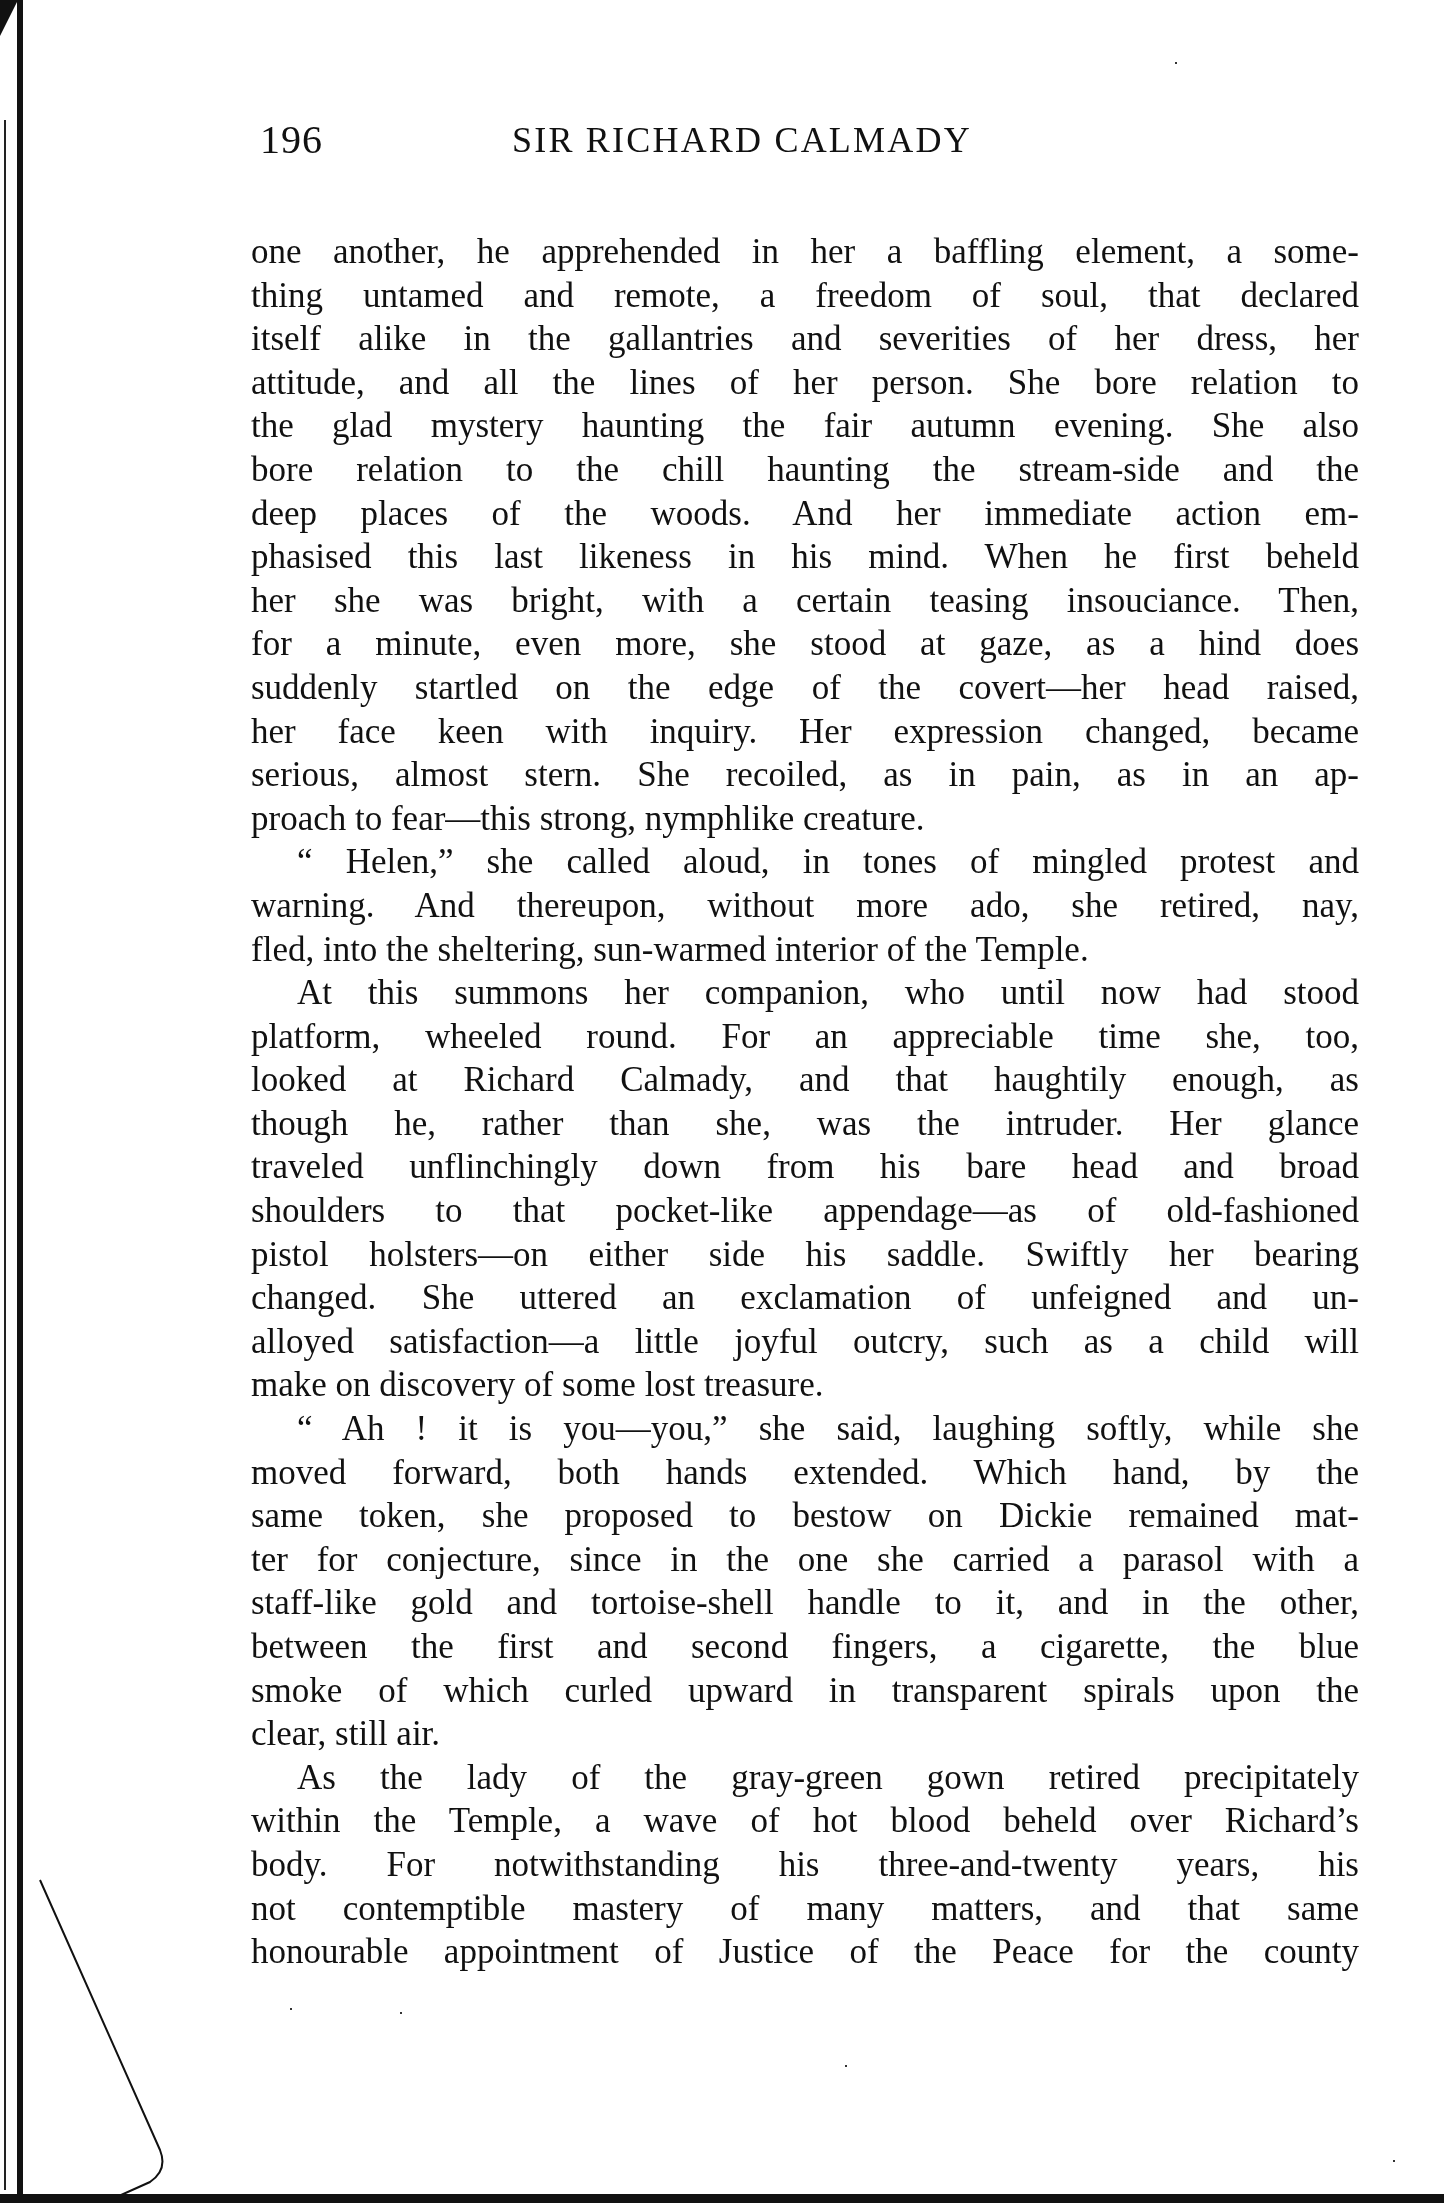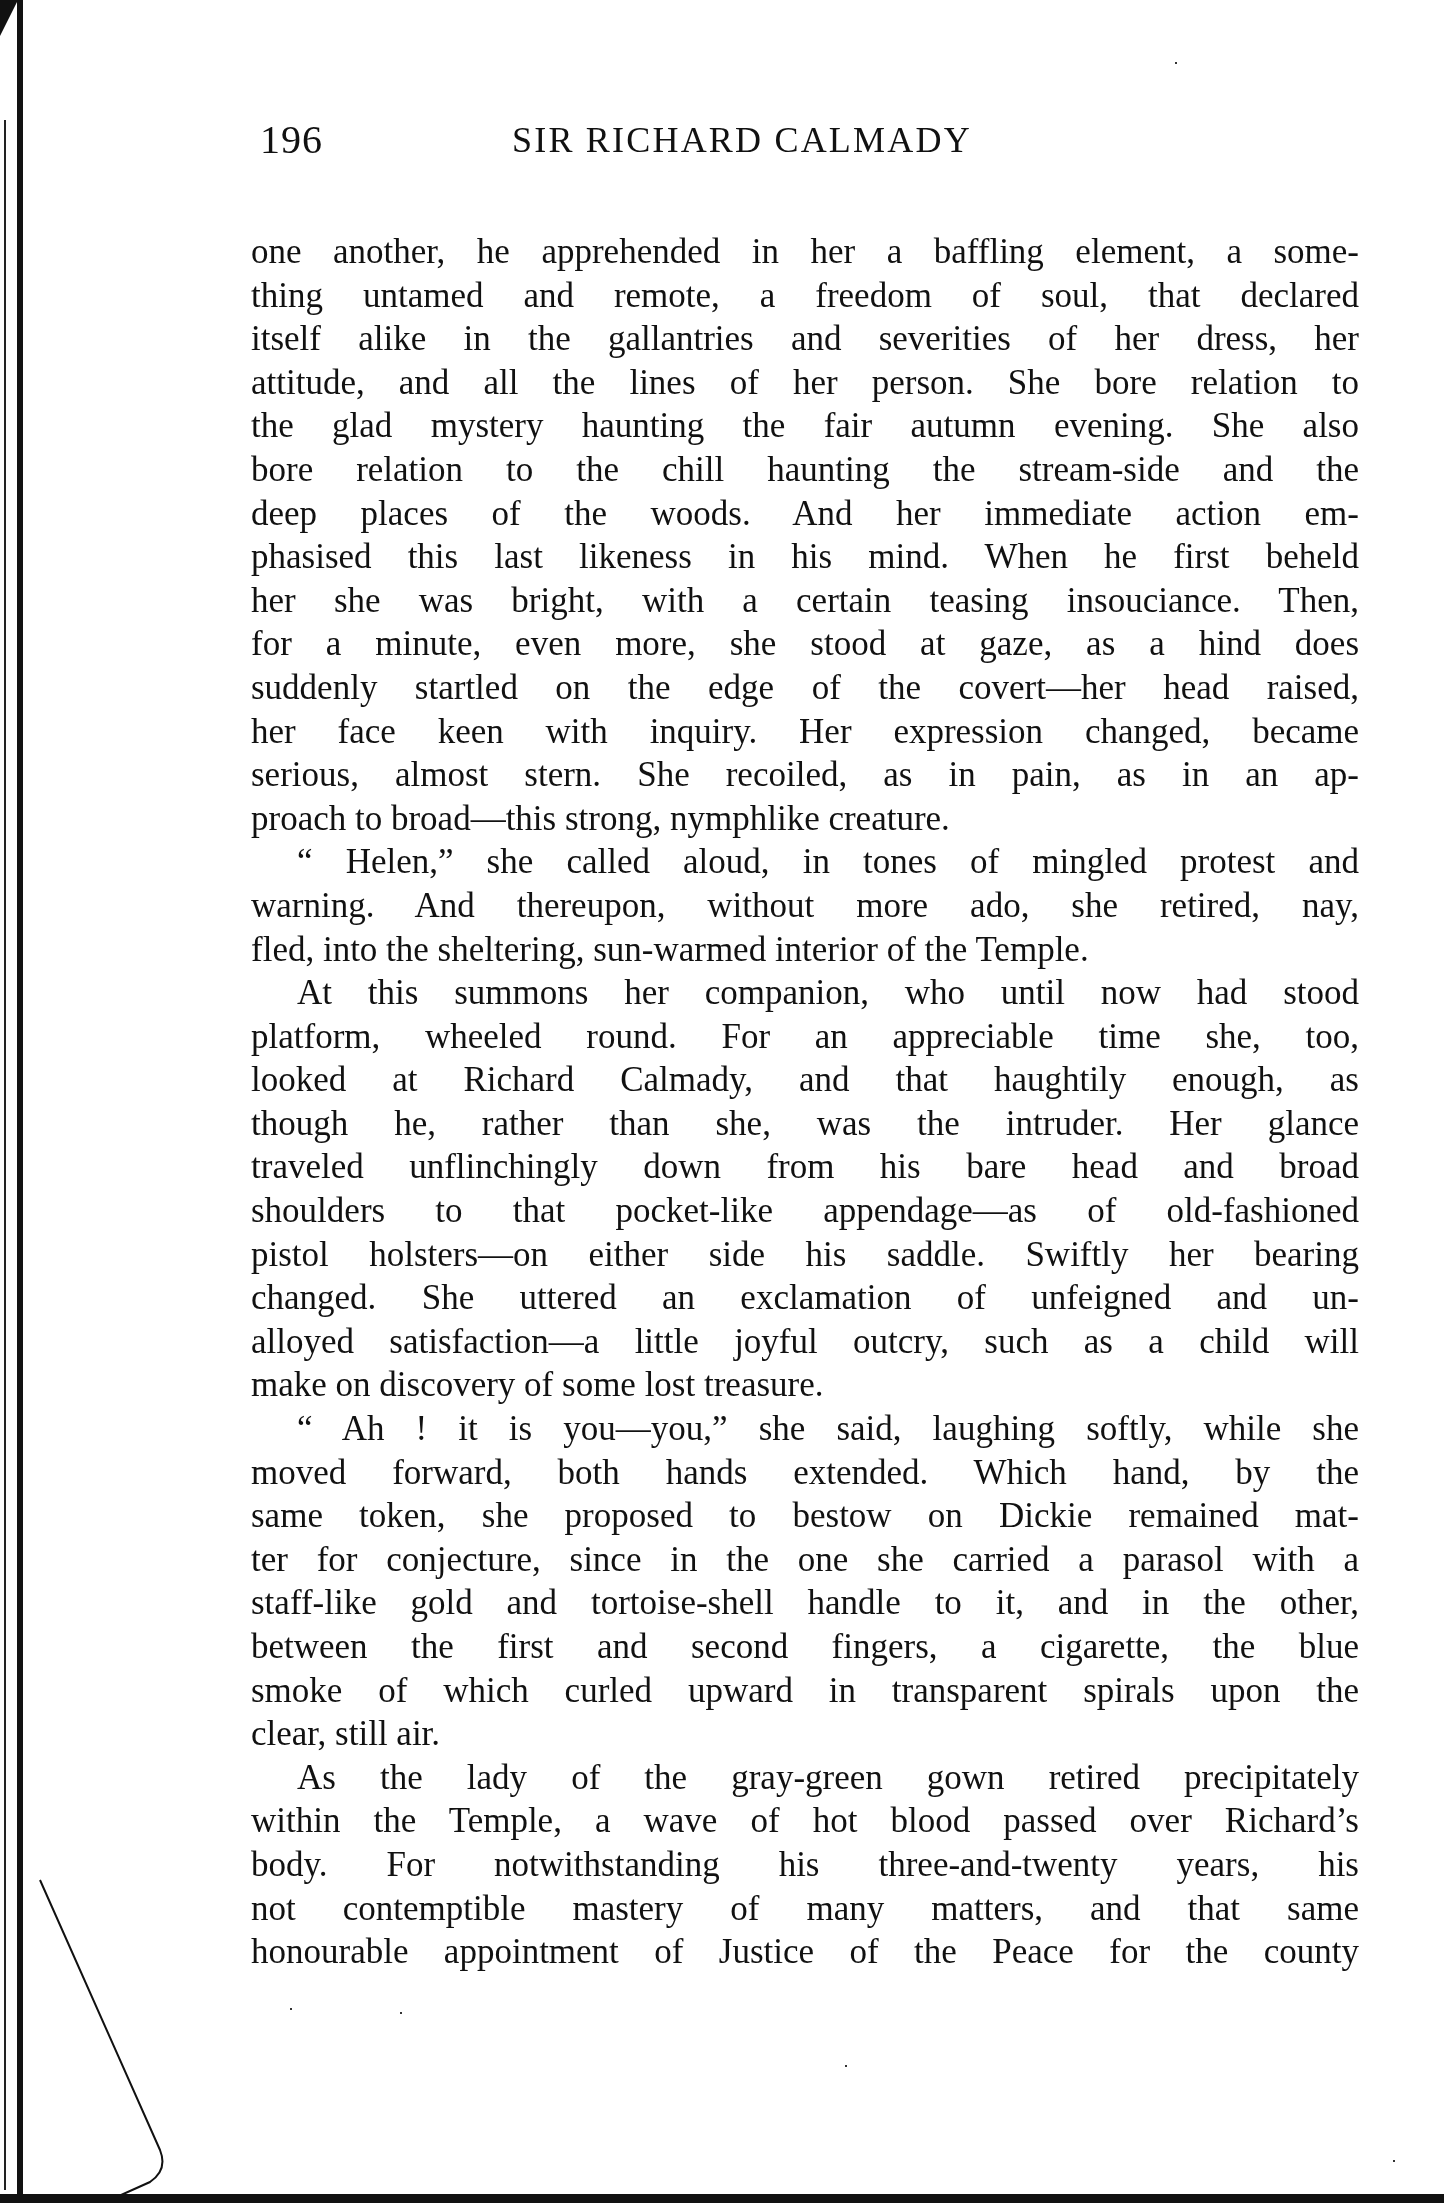--- a/index.html
+++ b/index.html
@@ -133,21 +133,21 @@
       <span class="line">attitude, and all the lines of her person. She bore relation to</span>
       <span class="line">the glad mystery haunting the fair autumn evening. She also</span>
       <span class="line">bore relation to the chill haunting the stream-side and the</span>
       <span class="line">deep places of the woods. And her immediate action em-</span>
       <span class="line">phasised this last likeness in his mind. When he first beheld</span>
       <span class="line">her she was bright, with a certain teasing insouciance. Then,</span>
       <span class="line">for a minute, even more, she stood at gaze, as a hind does</span>
       <span class="line">suddenly startled on the edge of the covert—her head raised,</span>
       <span class="line">her face keen with inquiry. Her expression changed, became</span>
       <span class="line">serious, almost stern. She recoiled, as in pain, as in an ap-</span>
-      <span class="line last">proach to broad—this strong, nymphlike creature.</span>
+      <span class="line last">proach to fear—this strong, nymphlike creature.</span>
     </div>
 
     <div>
       <span class="line indent">“ Helen,” she called aloud, in tones of mingled protest and</span>
       <span class="line">warning. And thereupon, without more ado, she retired, nay,</span>
       <span class="line last">fled, into the sheltering, sun-warmed interior of the Temple.</span>
     </div>
 
     <div>
       <span class="line indent">At this summons her companion, who until now had stood</span>
@@ -168,21 +168,21 @@
       <span class="line">same token, she proposed to bestow on Dickie remained mat-</span>
       <span class="line">ter for conjecture, since in the one she carried a parasol with a</span>
       <span class="line">staff-like gold and tortoise-shell handle to it, and in the other,</span>
       <span class="line">between the first and second fingers, a cigarette, the blue</span>
       <span class="line">smoke of which curled upward in transparent spirals upon the</span>
       <span class="line last">clear, still air.</span>
     </div>
 
     <div>
       <span class="line indent">As the lady of the gray-green gown retired precipitately</span>
-      <span class="line">within the Temple, a wave of hot blood passed over Richard’s</span>
+      <span class="line">within the Temple, a wave of hot blood beheld over Richard’s</span>
       <span class="line">body. For notwithstanding his three-and-twenty years, his</span>
       <span class="line">not contemptible mastery of many matters, and that same</span>
       <span class="line">honourable appointment of Justice of the Peace for the county</span>
     </div>
   </div>
 
   <span class="speck" style="left:1175px; top:62px;"></span>
   <span class="speck" style="left:290px; top:2008px;"></span>
   <span class="speck" style="left:400px; top:2012px;"></span>
   <span class="speck" style="left:845px; top:2065px;"></span>

